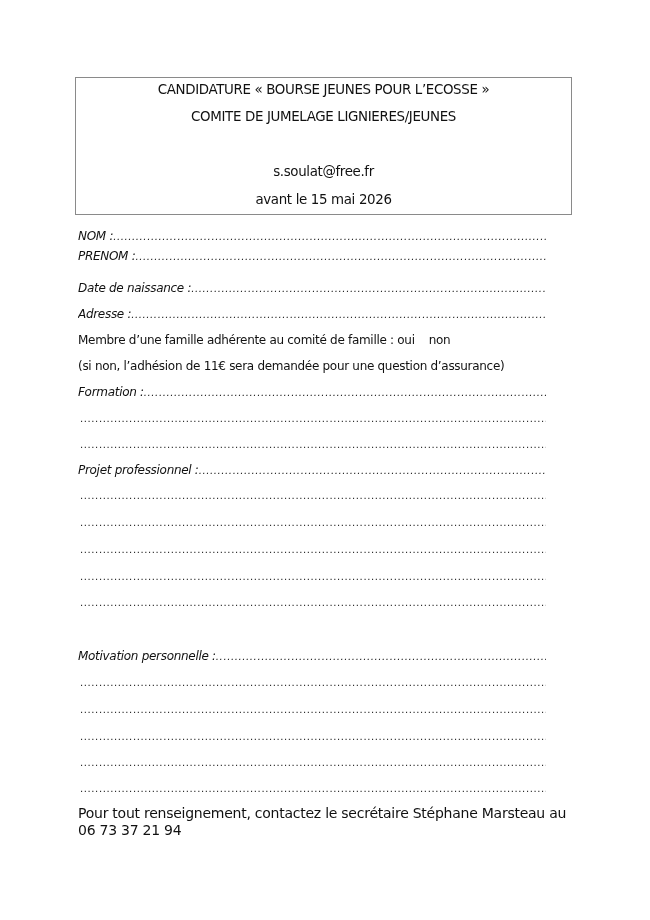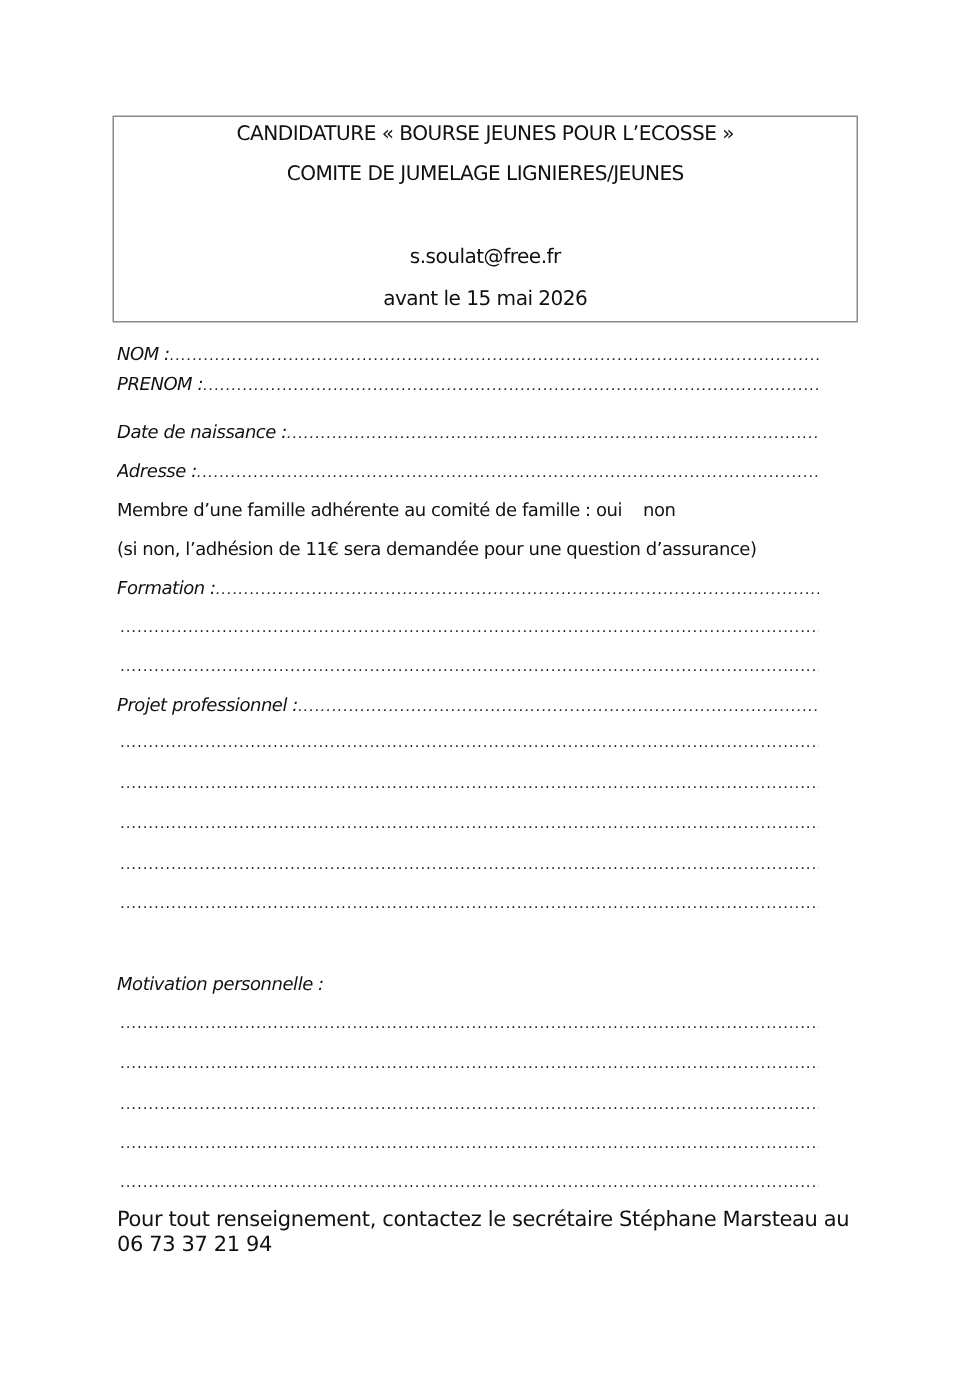--- a/index.html
+++ b/index.html
@@ -66,21 +66,21 @@
 <div class="fline" style="top:463px;">
   <span class="label">Projet professionnel : </span>
   <span class="dots">..........................................................................................................................................................................................................</span>
 </div>
 <div class="dotline" style="top:490px;">..........................................................................................................................................................................................................</div>
 <div class="dotline" style="top:517px;">..........................................................................................................................................................................................................</div>
 <div class="dotline" style="top:544px;">..........................................................................................................................................................................................................</div>
 <div class="dotline" style="top:571px;">..........................................................................................................................................................................................................</div>
 <div class="dotline" style="top:597px;">..........................................................................................................................................................................................................</div>
 
-<div class="fline" style="top:649px;flex-direction:column;">
+<div class="fline" style="top:649px;">
   <span class="label">Motivation personnelle : </span>
   <span class="dots">..........................................................................................................................................................................................................</span>
 </div>
 <div class="dotline" style="top:677px;">..........................................................................................................................................................................................................</div>
 <div class="dotline" style="top:704px;">..........................................................................................................................................................................................................</div>
 <div class="dotline" style="top:731px;">..........................................................................................................................................................................................................</div>
 <div class="dotline" style="top:757px;">..........................................................................................................................................................................................................</div>
 <div class="dotline" style="top:783px;">..........................................................................................................................................................................................................</div>
 
 <div class="footer">Pour tout renseignement, contactez le secrétaire Stéphane Marsteau au 06 73 37 21 94</div>

